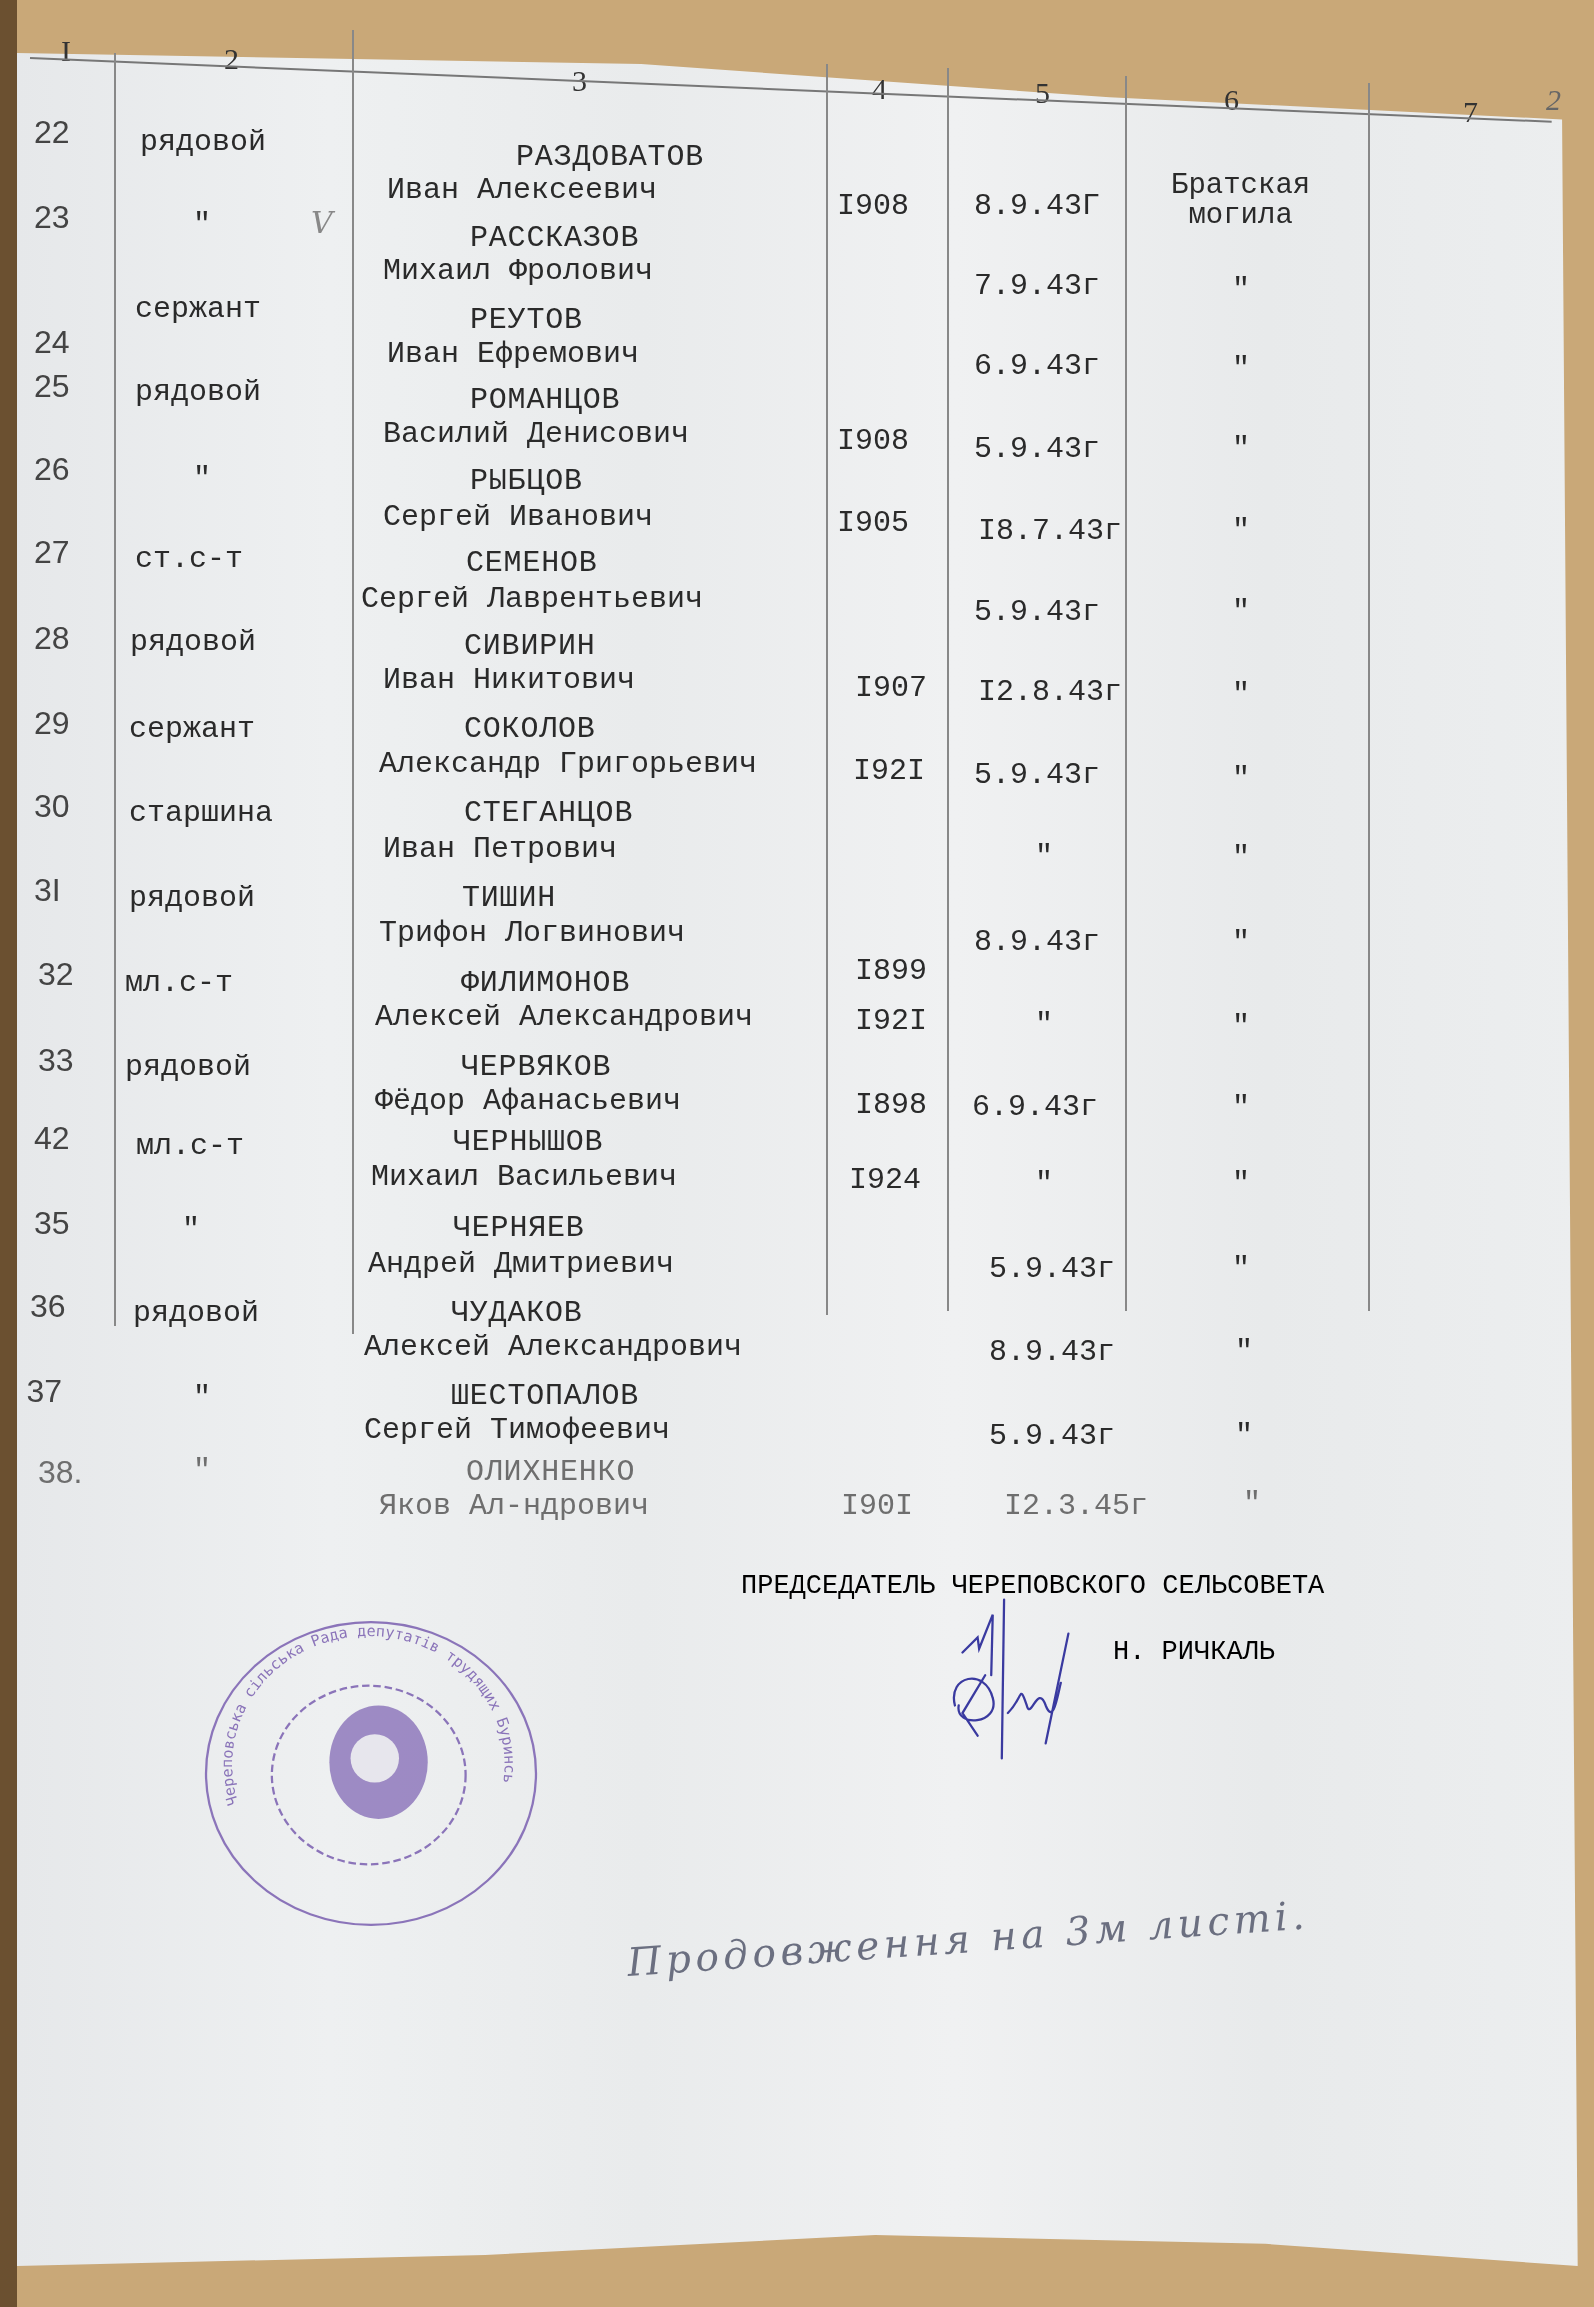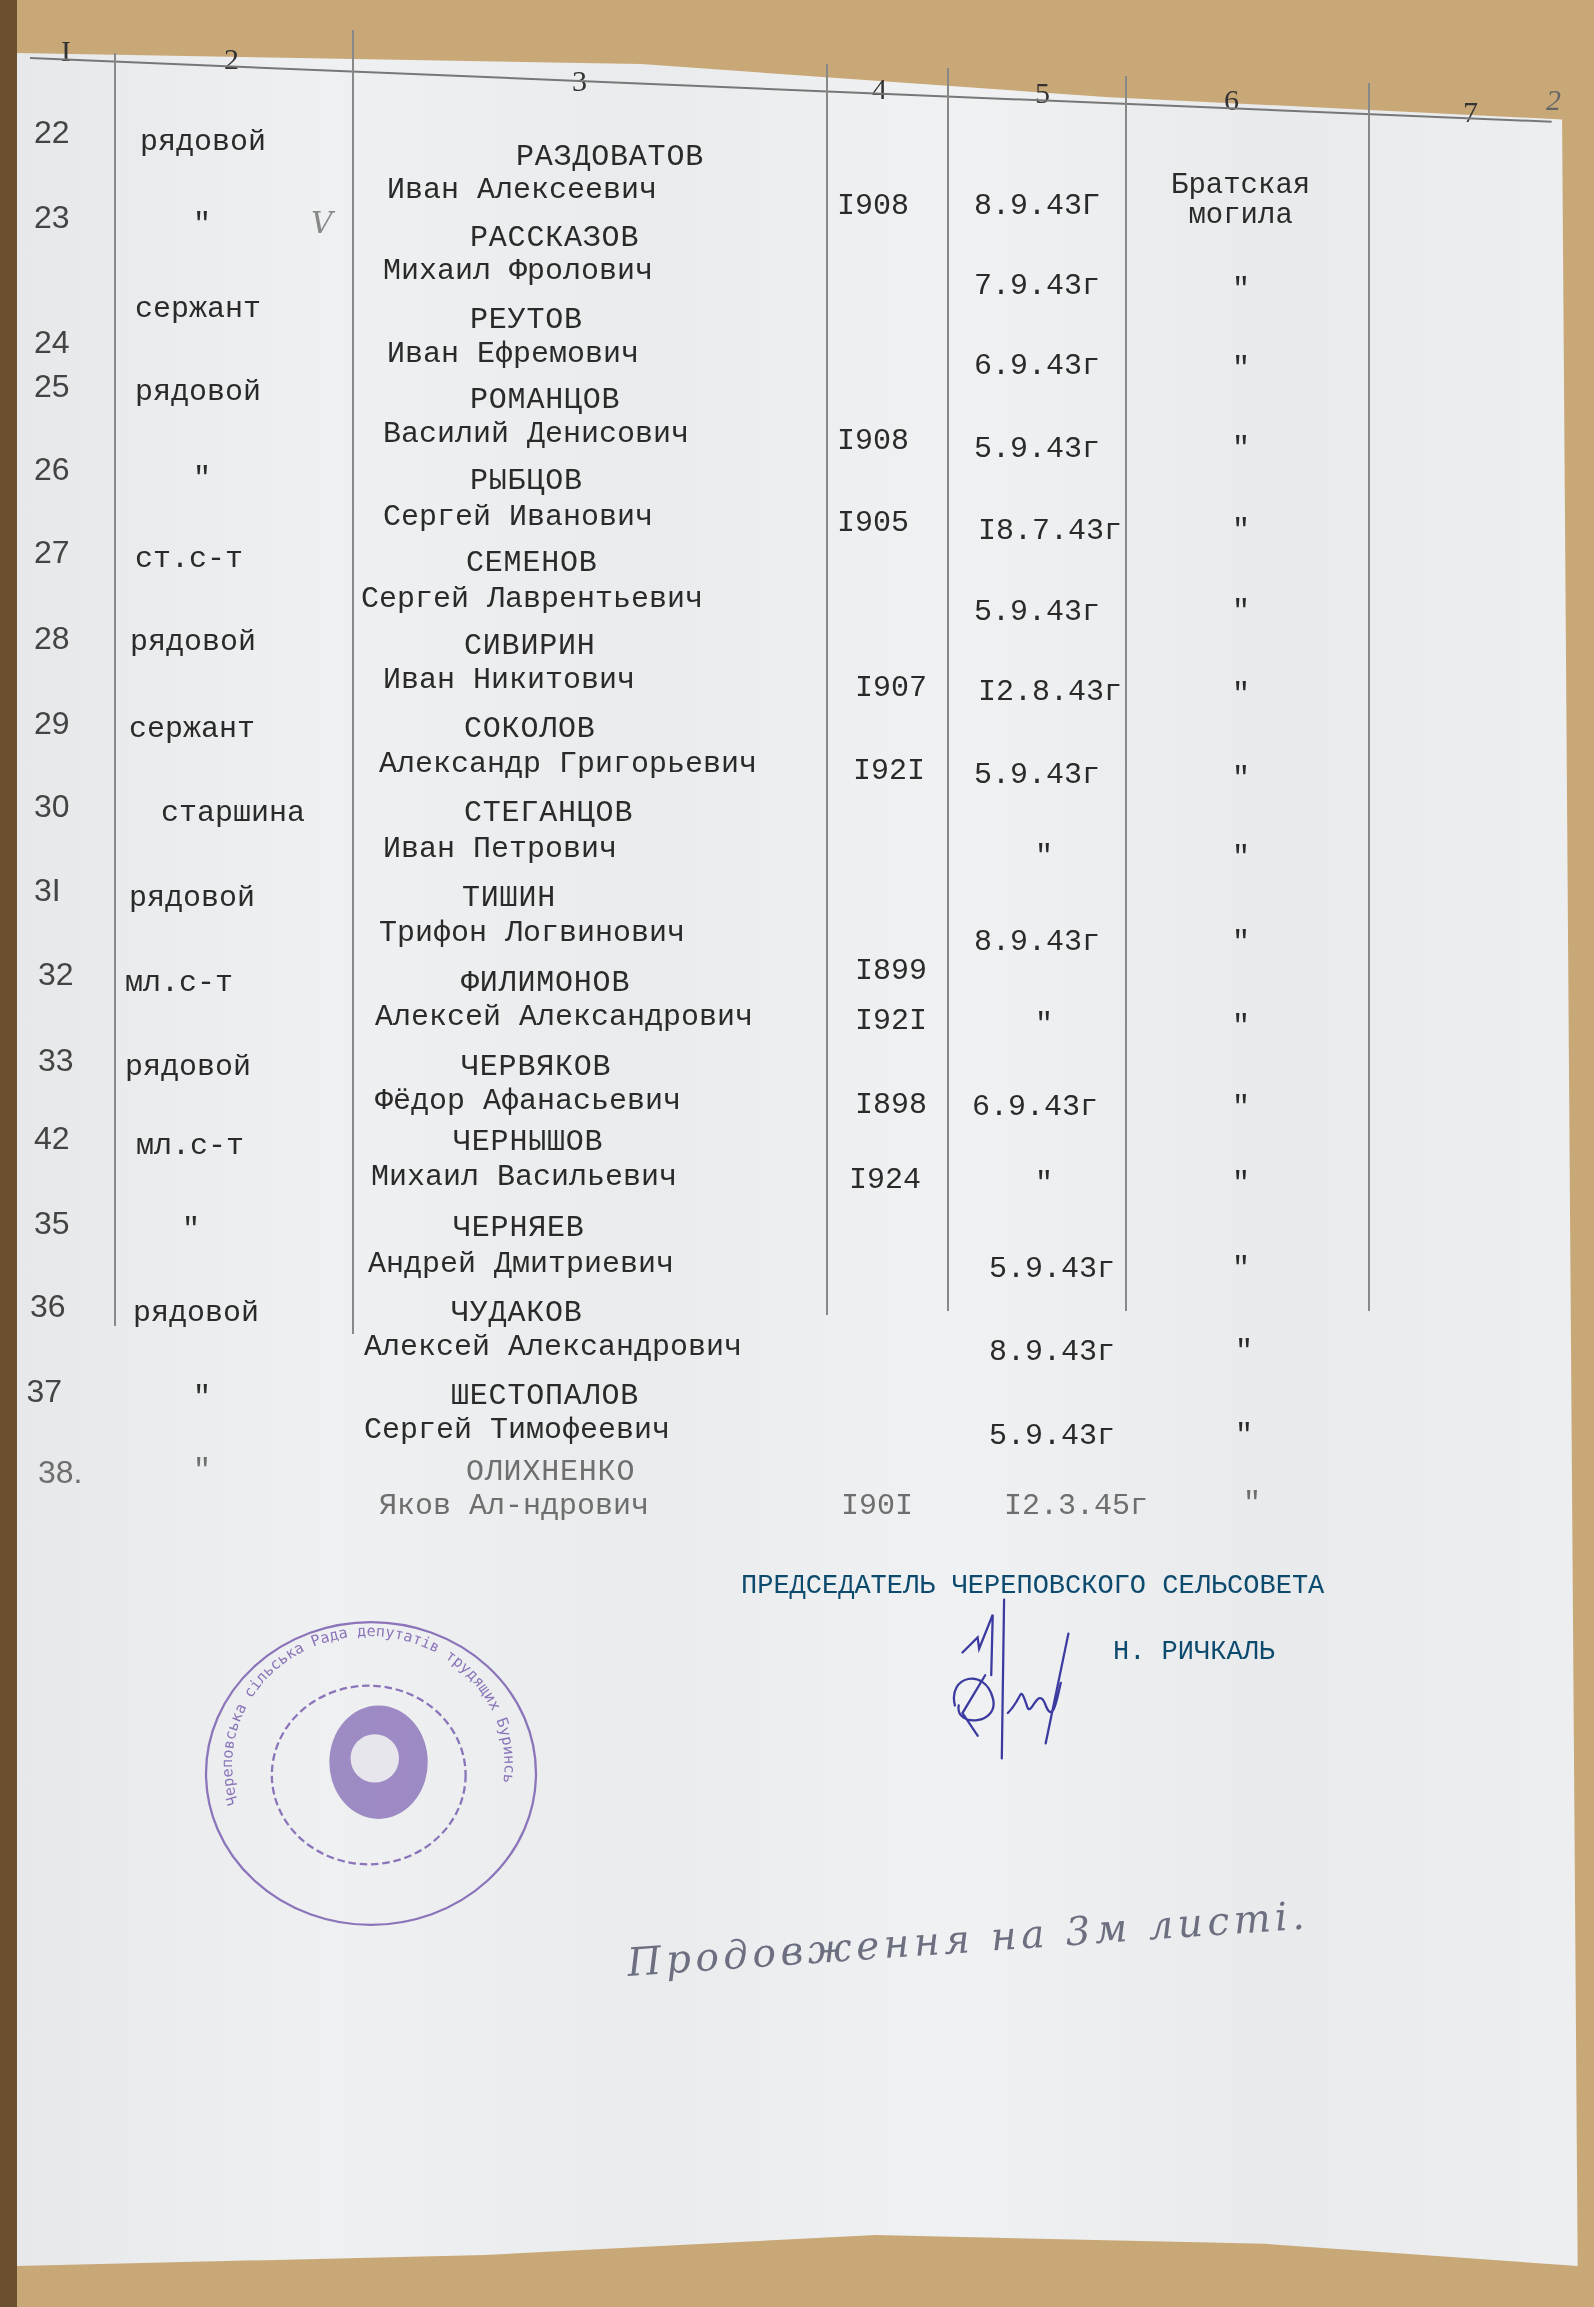--- a/index.html
+++ b/index.html
@@ -15,21 +15,21 @@
       background: linear-gradient(90deg, #e6e8ea 0%, #eef0f1 20%, #e9ebec 40%, #f0f1f2 60%, #e8eaeb 80%, #eceeef 100%);
       clip-path: polygon(0 0, 40% 0.5%, 70% 2%, 99% 3%, 100% 100%, 80% 99%, 55% 98.6%, 30% 99.5%, 0 100%);
     }
     .colnum { position: absolute; font-size: 30px; color: #333; font-family: "Liberation Serif", serif; }
     .hline { position: absolute; height: 1.5px; background: #777; transform-origin: left center; }
     .vline { position: absolute; width: 1.5px; background: #888; }
     .cell { position: absolute; font-size: 30px; color: #2a2a2a; white-space: nowrap; }
     .num { font-family: "Liberation Sans", sans-serif; color: #444; font-size: 32px; }
     .surname { letter-spacing: 0.8px; }
     .faded { color: #6e6e6e; }
-    .sig-title { position: absolute; font-size: 27px; color: #0c4a6e; white-space: nowrap; }
+    .sig-title { position: absolute; font-size: 27px; color: #000000; white-space: nowrap; }
     .handwriting {
       position: absolute; font-family: "DejaVu Serif", serif; font-style: italic;
       font-size: 39px; color: #6b6f80; transform: rotate(-4deg); transform-origin: left bottom;
       white-space: nowrap; letter-spacing: 4.5px;
     }
     .stamp { position: absolute; }
     .pencil-mark { position: absolute; font-family: "DejaVu Serif", serif; color: #888; font-size: 30px; font-style: italic; }
   </style>
 </head>
 <body>
@@ -114,21 +114,21 @@
 
   <span class="cell num" style="left:34px;top:705px;">29</span>
   <span class="cell" style="left:129px;top:712px;">сержант</span>
   <span class="cell surname" style="left:464px;top:712px;">СОКОЛОВ</span>
   <span class="cell" style="left:379px;top:747px;">Александр Григорьевич</span>
   <span class="cell" style="left:853px;top:754px;">I92I</span>
   <span class="cell" style="left:974px;top:758px;">5.9.43г</span>
   <span class="cell" style="left:1232px;top:762px;">"</span>
 
   <span class="cell num" style="left:34px;top:788px;">30</span>
-  <span class="cell" style="left:129px;top:796px;margin-left:32px;">старшина</span>
+  <span class="cell" style="left:129px;top:796px;">старшина</span>
   <span class="cell surname" style="left:464px;top:796px;">СТЕГАНЦОВ</span>
   <span class="cell" style="left:383px;top:832px;">Иван Петрович</span>
   <span class="cell" style="left:1035px;top:840px;">"</span>
   <span class="cell" style="left:1232px;top:841px;">"</span>
 
   <span class="cell num" style="left:34px;top:872px;">3I</span>
   <span class="cell" style="left:129px;top:881px;">рядовой</span>
   <span class="cell surname" style="left:462px;top:881px;">ТИШИН</span>
   <span class="cell" style="left:379px;top:916px;">Трифон Логвинович</span>
   <span class="cell" style="left:855px;top:954px;font-family:Liberation Mono, monospace;">I899</span>

